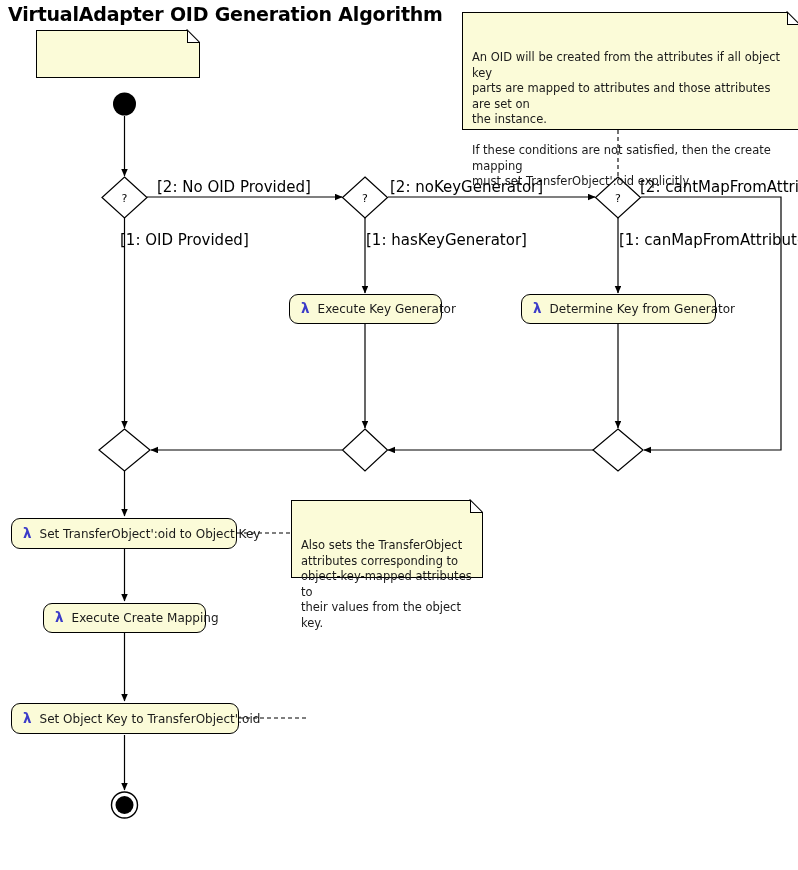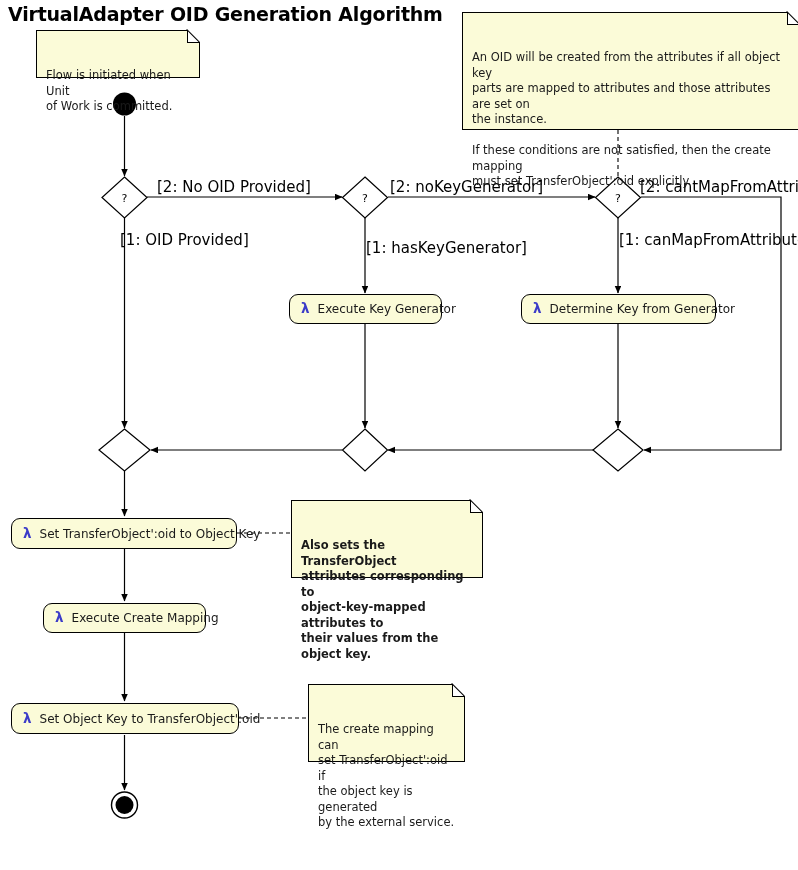--- a/index.html
+++ b/index.html
@@ -181,55 +181,46 @@
     </g>
   </svg>
 
   <div class="qmark" style="left:124.5px; top:198px;">?</div>
   <div class="qmark" style="left:365px; top:198px;">?</div>
   <div class="qmark" style="left:618px; top:198px;">?</div>
 
   <div class="edge-label" style="left:157px; top:178px;">[2: No OID Provided]</div>
   <div class="edge-label" style="left:120px; top:231px;">[1: OID Provided]</div>
   <div class="edge-label" style="left:390px; top:178px;">[2: noKeyGenerator]</div>
-  <div class="edge-label" style="left:366px; top:231px;margin-top:8px;">[1: hasKeyGenerator]</div>
+  <div class="edge-label" style="left:366px; top:231px;">[1: hasKeyGenerator]</div>
   <div class="edge-label" style="left:640px; top:178px;">[2: cantMapFromAttributes]</div>
   <div class="edge-label" style="left:619px; top:231px;">[1: canMapFromAttributes]</div>
 
   <div class="note" style="left:36px; top:30px; width:164px; height:48px;">
     <span class="fold"></span>
-    <span>Flow is initiated when Unit
-of Work is committed.</span>
   </div>
 
   <div class="note" style="left:430px; top:12px; width:338px; height:118px;margin-left:32px;">
     <span class="fold"></span>
     <span>An OID will be created from the attributes if all object key
 parts are mapped to attributes and those attributes are set on
 the instance.
 
 If these conditions are not satisfied, then the create mapping
 must set TransferObject':oid explicitly.</span>
   </div>
 
-  <div class="note" style="left:291px; top:500px; width:192px; height:78px;font-weight:bold;">
+  <div class="note" style="left:291px; top:500px; width:192px; height:78px;">
     <span class="fold"></span>
     <span>Also sets the TransferObject
 attributes corresponding to
 object-key-mapped attributes to
 their values from the object key.</span>
   </div>
 
-  <div class="note" style="left:308px; top:684px; width:157px; height:78px;">
-    <span class="fold"></span>
-    <span>The create mapping can
-set TransferObject':oid if
-the object key is generated
-by the external service.</span>
-  </div>
 
   <div class="activity" style="left:289px; top:294px; width:153px; height:30px;">
     <span class="lam">λ</span>
     <span>Execute Key Generator</span>
   </div>
 
   <div class="activity" style="left:521px; top:294px; width:195px; height:30px;">
     <span class="lam">λ</span>
     <span>Determine Key from Generator</span>
   </div>

